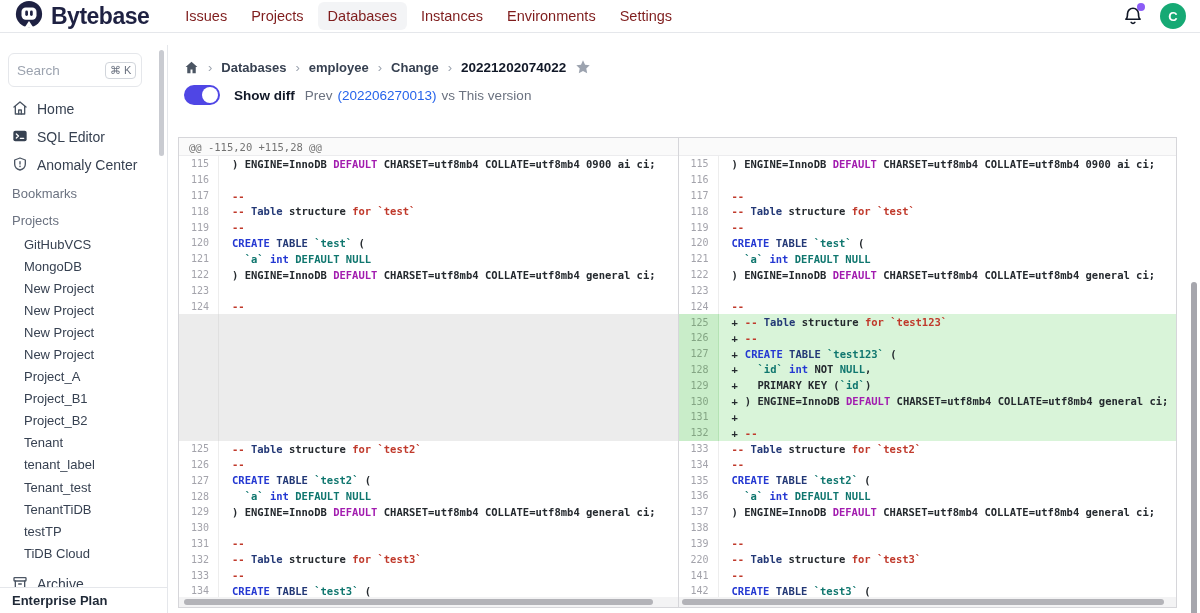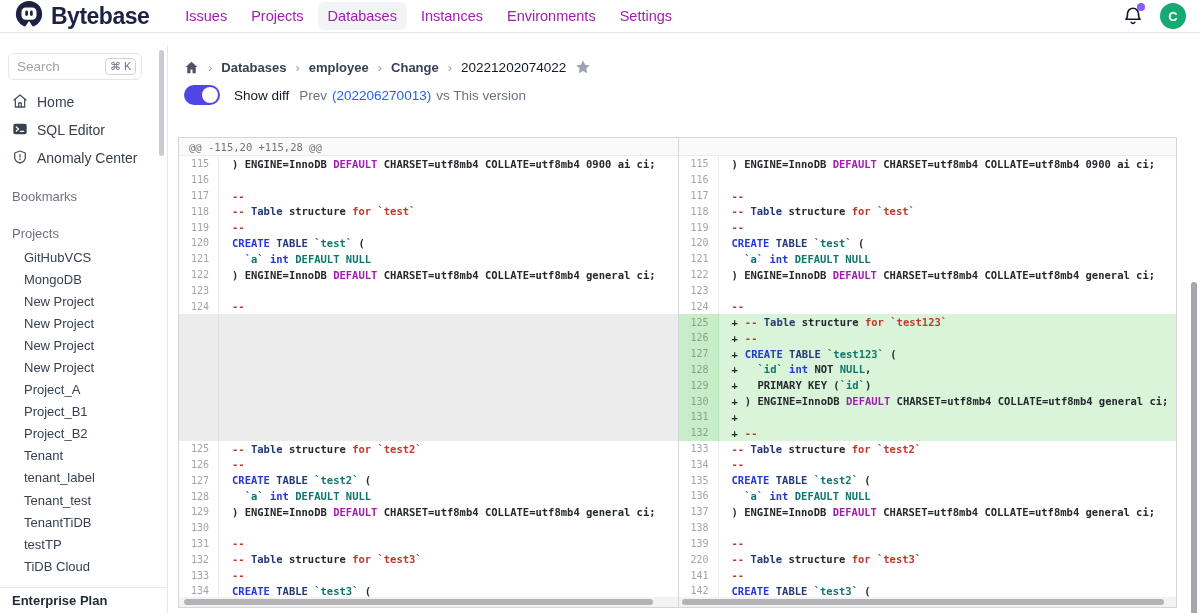--- a/index.html
+++ b/index.html
@@ -6,65 +6,65 @@
   html,body { width:1200px; height:613px; overflow:hidden; background:#fff;
               font-family:"Liberation Sans", sans-serif; color:#1f2937; }
   .page { position:relative; width:1200px; height:613px; }
 
   
   .navbar { position:absolute; top:0; left:0; right:0; height:33px; background:#fff;
             border-bottom:1px solid #e5e7eb; display:flex; align-items:center; padding:0 14px; }
   .logo { display:flex; align-items:center; gap:7px; cursor:pointer; }
   .logo-text { font-size:23px; font-weight:800; color:#1e2142; letter-spacing:-0.5px; }
   .nav-items { display:flex; align-items:center; margin-left:26px; gap:4px; }
-  .nav-item { font-size:14.5px; color:#a21caf; padding:6px 10px; border-radius:6px; cursor:pointer; }
+  .nav-item { font-size:14.5px; color:#7f1d1d; padding:6px 10px; border-radius:6px; cursor:pointer; }
   .nav-item.active { background:#f3f4f6; }
   .nav-right { margin-left:auto; display:flex; align-items:center; gap:16px; }
   .bell-wrap { position:relative; cursor:pointer; width:22px; height:22px; }
   .bell-dot { position:absolute; top:-2px; right:-1px; width:8px; height:8px; border-radius:50%; background:#8b5cf6; }
   .avatar { width:26px; height:26px; border-radius:50%; background:#16a974; color:#fff;
             font-size:13px; font-weight:600; display:flex; align-items:center; justify-content:center; cursor:pointer; }
 
   
   .sidebar { position:absolute; top:45px; left:0; bottom:0; width:168px; background:#fff;
              border-right:1px solid #e5e7eb; overflow:hidden; }
-  .search-box { margin:8px 25px 8px 8px; height:27px; border:1px solid #e5e7eb; border-radius:6px;
+  .search-box { margin:8px 25px 8px 8px; height:34px; border:1px solid #e5e7eb; border-radius:6px;
                 display:flex; align-items:center; padding:0 5px 0 8px; gap:4px; }
   .search-box input { border:none; outline:none; width:84px; font-size:13.5px; color:#374151;
                       font-family:"Liberation Sans", sans-serif; }
   .search-box input::placeholder { color:#9ca3af; }
   .kbd { border:1px solid #d1d5db; border-radius:4px; background:#fff; color:#6b7280;
          font-size:11px; padding:1px 4px; white-space:nowrap; }
   .side-nav-item { display:flex; align-items:center; gap:9px; height:28px; padding:0 12px;
                    font-size:14px; color:#374151; cursor:pointer; }
   .side-section { height:25px; display:flex; align-items:center; padding:0 12px;
-                  font-size:13px; color:#6b7280; margin-top:12px; }
+                  font-size:13px; color:#6b7280; margin-top:2px; }
   .proj-list { }
   .proj-item { height:22.1px; display:flex; align-items:center; padding:0 12px 0 24px;
                font-size:13px; color:#374151; cursor:pointer; white-space:nowrap; }
   .archive-item { margin-top:6px; }
   .side-footer { position:absolute; left:0; right:0; bottom:0; height:26px; background:#fff;
                  border-top:1px solid #e5e7eb; display:flex; align-items:center; padding:0 12px;
                  font-size:13px; font-weight:700; color:#1f2937; }
   .side-scrollbar { position:absolute; top:5px; left:159px; width:5px; height:106px;
                     background:#c9cbd1; border-radius:3px; }
 
   
   .main { position:absolute; top:45px; left:168px; right:0; bottom:0; background:#fff; }
   .crumb-row { display:flex; align-items:center; gap:9px; padding:14px 0 0 16px; font-size:13px; }
   .crumb-sep { color:#9ca3af; font-size:13px; }
   .crumb-link { color:#374151; font-weight:600; cursor:pointer; }
-  .crumb-current { color:#111827; font-weight:400; font-size:13.5px; }
+  .crumb-current { color:#111827; font-weight:700; font-size:13.5px; }
   .alert-row { display:flex; align-items:center; gap:7px; padding:10px 0 0 16px; font-size:13.5px; }
   .alert-text { color:#111827; font-weight:500; }
   .link-blue { color:#2563eb; cursor:pointer; }
   .toggle-row { display:flex; align-items:center; padding:10px 0 0 16px; font-size:13.5px; }
   .toggle { width:36px; height:20px; border-radius:10px; background:#4f46e5; position:relative; cursor:pointer; }
   .toggle-knob { position:absolute; top:2px; right:2px; width:16px; height:16px; border-radius:50%; background:#fff; }
-  .toggle-label { font-weight:400; color:#111827; margin-left:14px; }
+  .toggle-label { font-weight:700; color:#111827; margin-left:14px; }
   .muted { color:#6b7280; }
   .toggle-row .muted.prev { margin-left:10px; }
   .toggle-row .link-blue { margin-left:5px; }
   .toggle-row .vs { margin-left:5px; }
 
   
   .diff-box { position:absolute; left:10px; top:92px; width:999px; height:471px;
               border:1px solid #d6d6da; background:#fff; display:flex; }
   .pane { width:50%; display:flex; flex-direction:column; overflow:hidden; }
   .pane-right { border-left:1px solid #d6d6da; }

